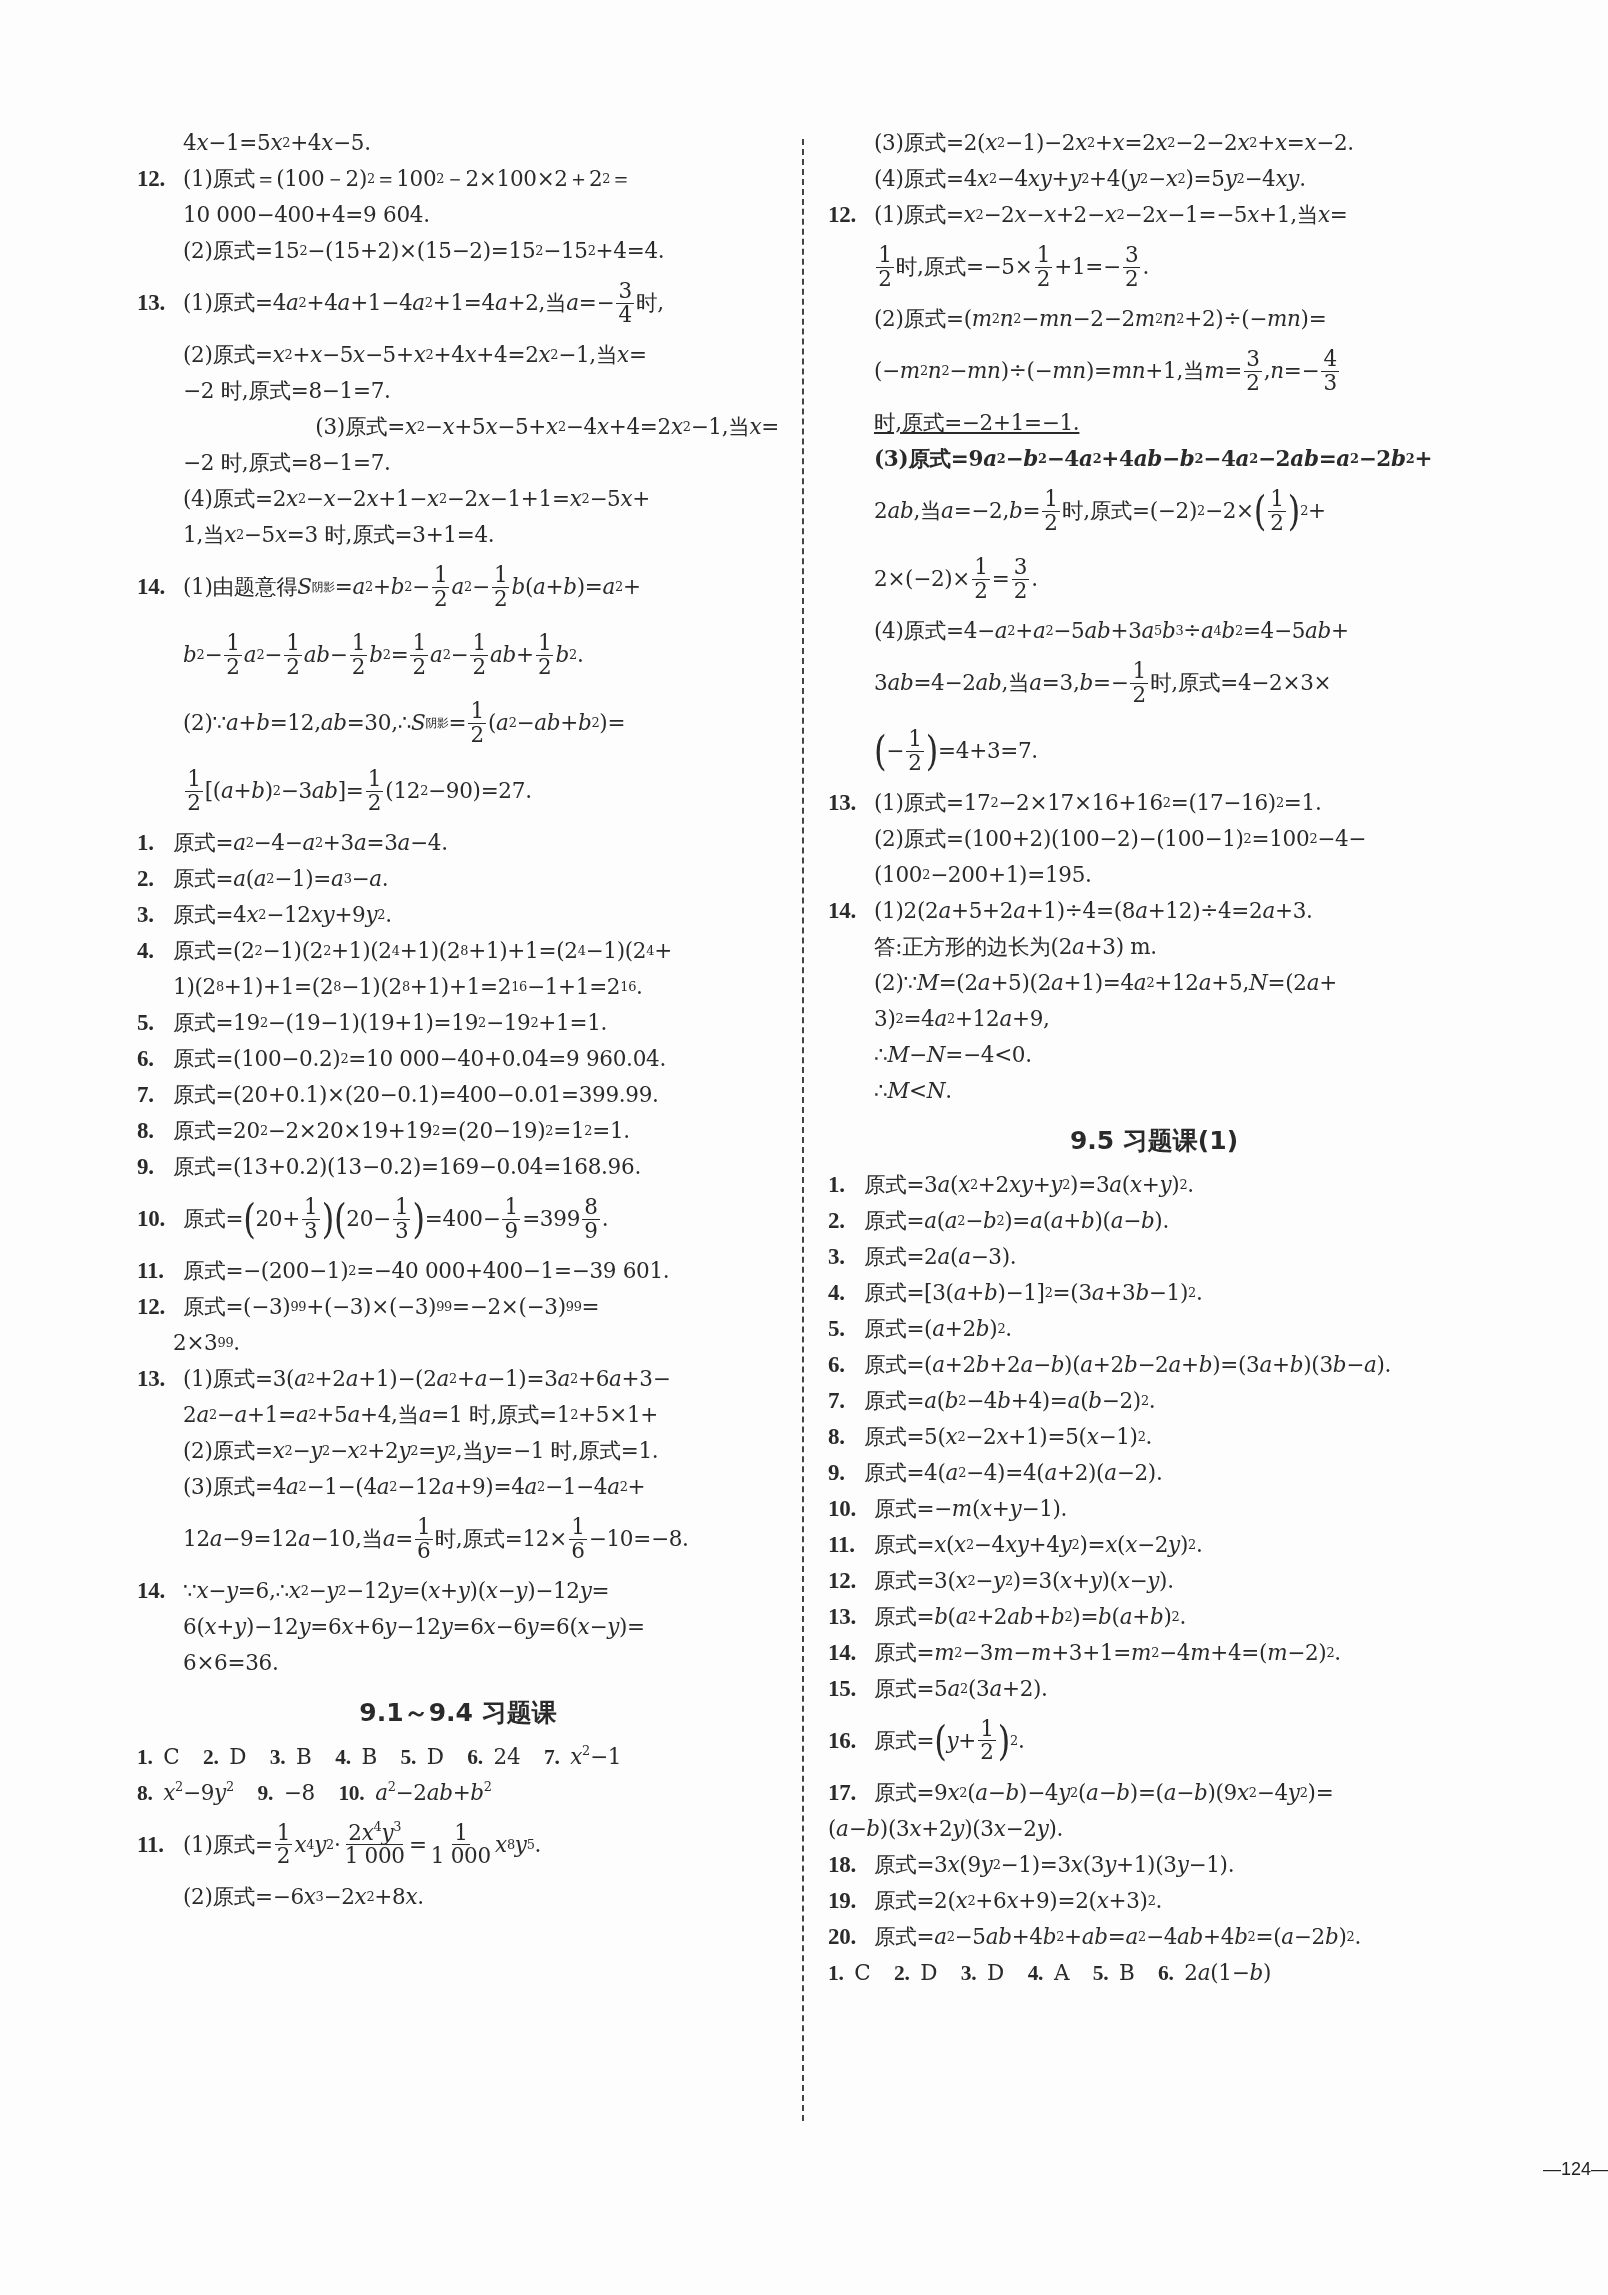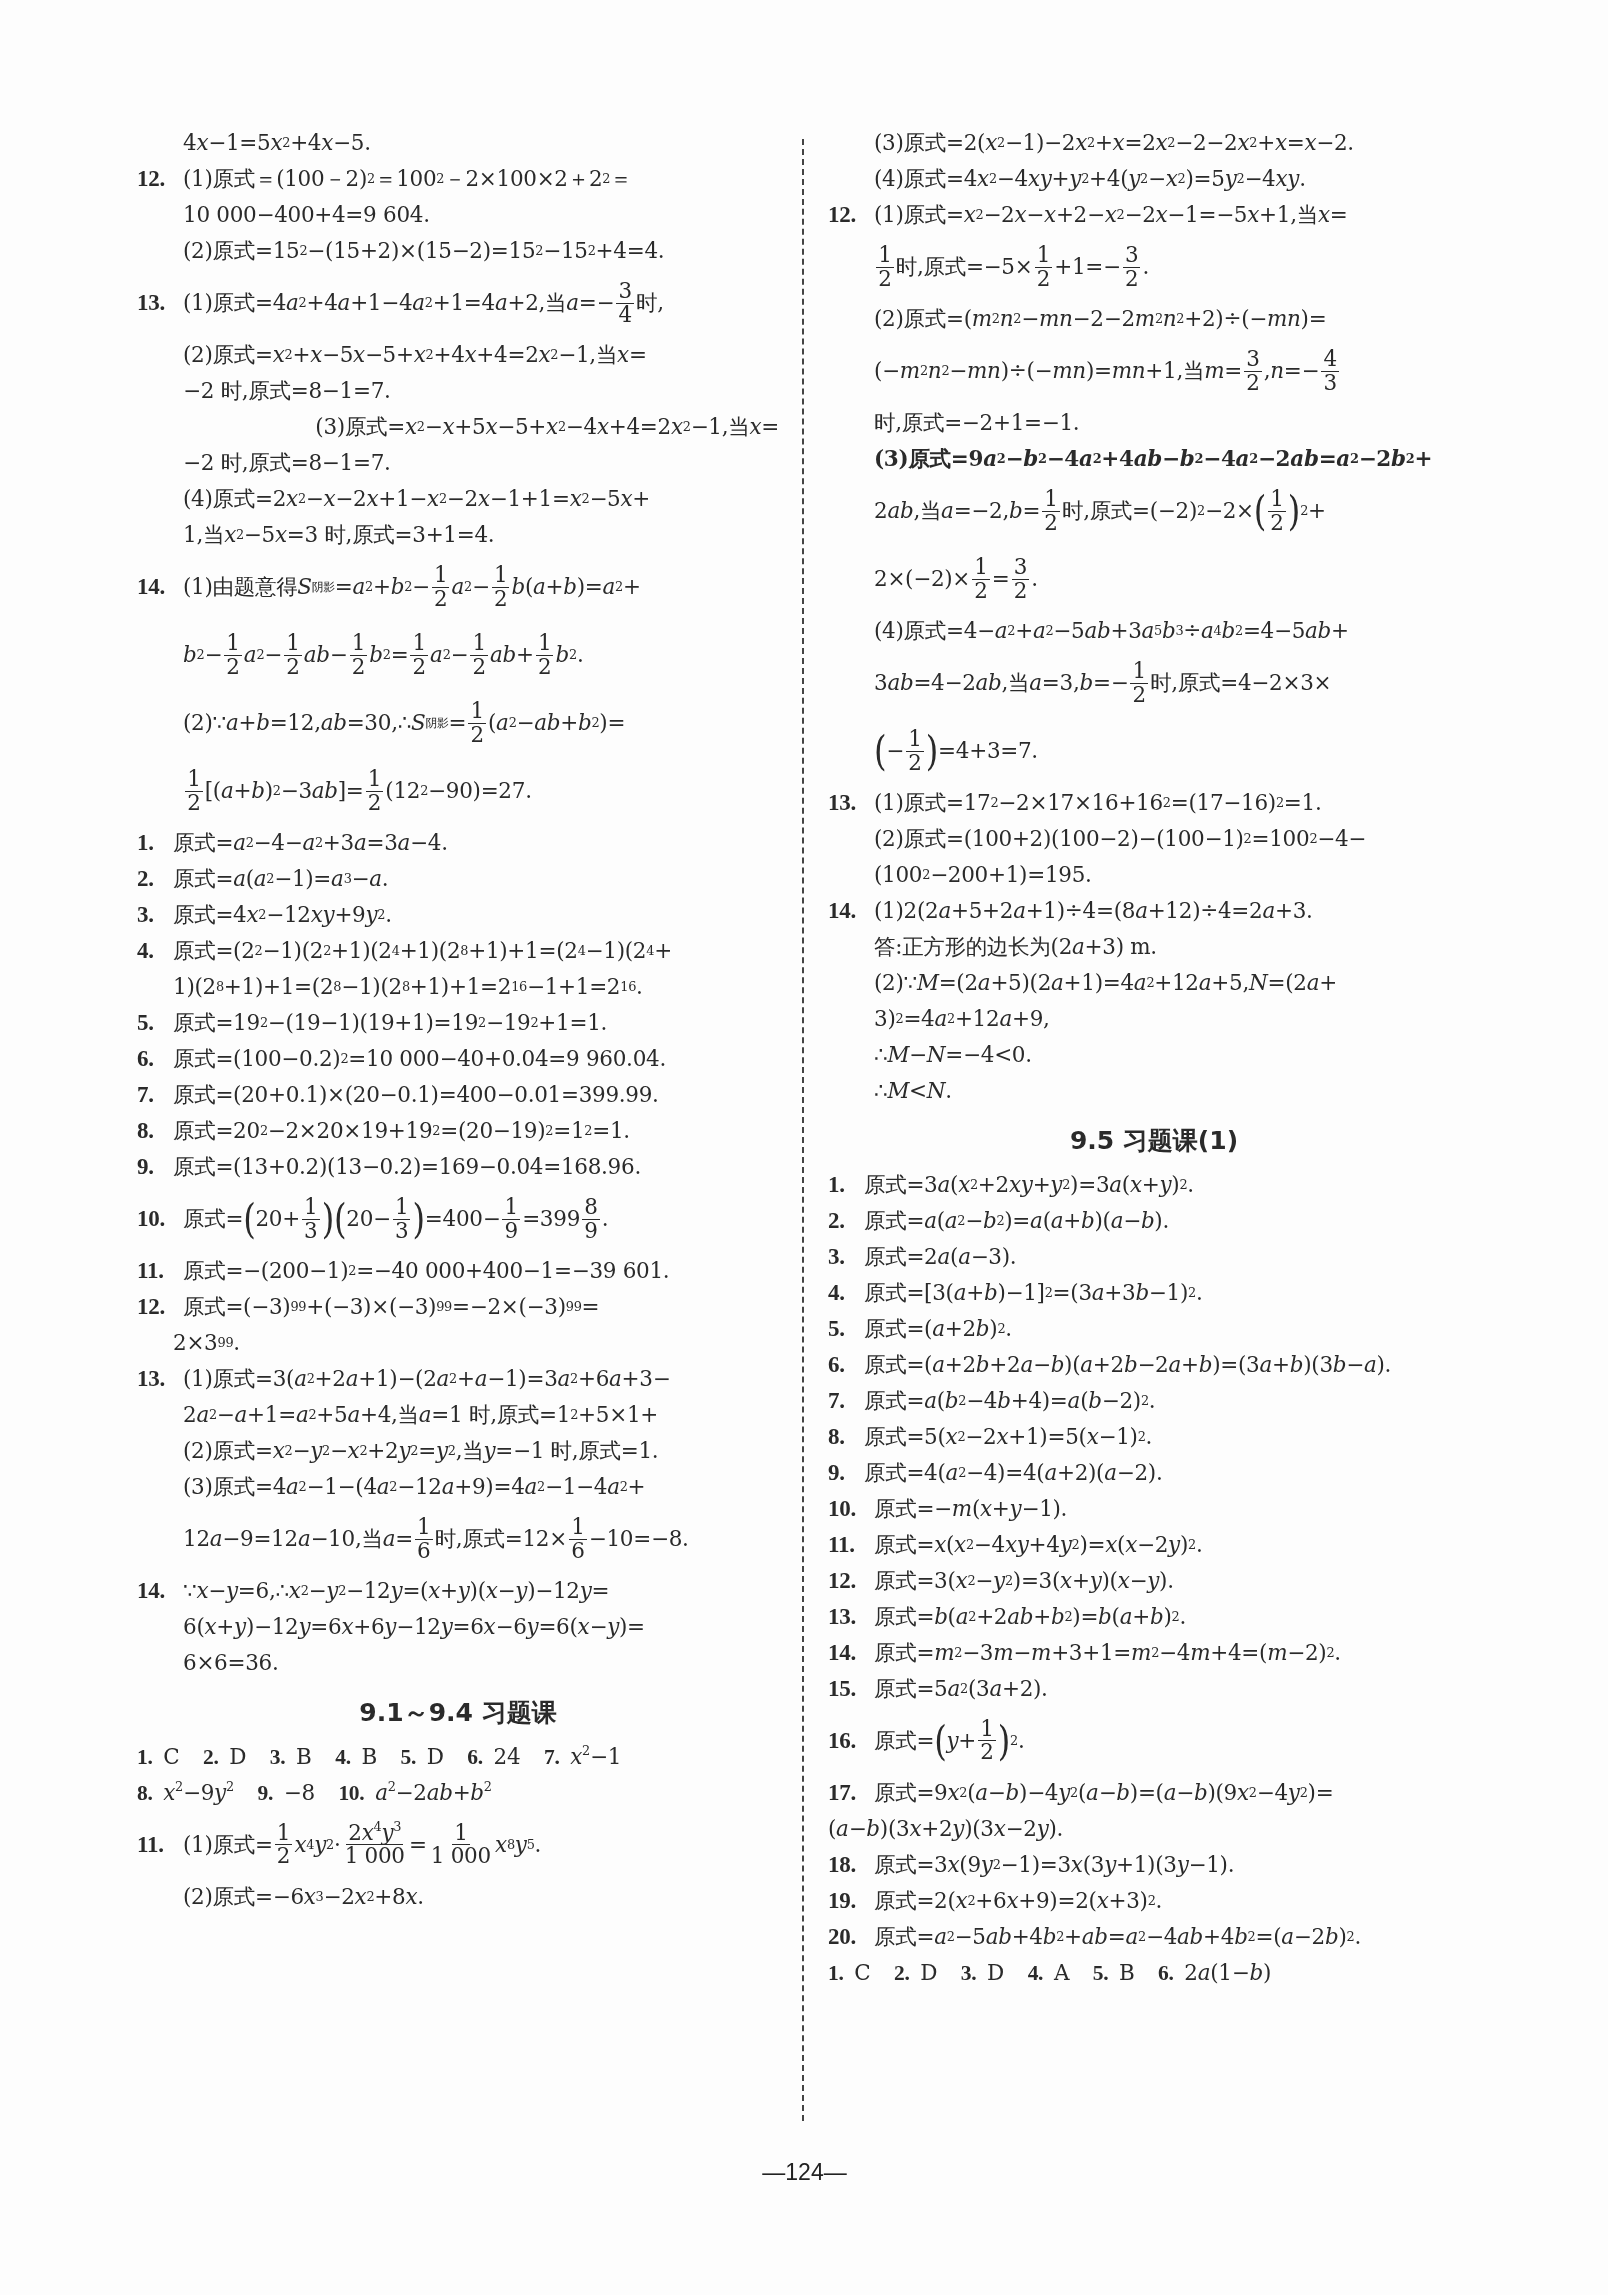--- a/index.html
+++ b/index.html
@@ -27,22 +27,22 @@
   }
   .m { display: inline-flex; align-items: center; }
   i { font-style: italic; }
   sup { font-size: 60%; vertical-align: 0.7em; line-height: 0; }
   sub { font-size: 55%; vertical-align: -0.3em; line-height: 0; font-family: "DejaVu Sans", sans-serif; }
   .frac { display: inline-flex; flex-direction: column; align-items: center; vertical-align: middle; margin: 0 2.1px; line-height: 1.05; }
   .frac > span { display: block; padding: 0 2.1px; }
   .frac > .nu { border-bottom: 1.4px solid #2a2a2a; }
   .big { font-size: 150%; line-height: 1; transform: scaleY(1.3); display: inline-block; }
   .footer {
-    position: absolute; top: 2159px; left: 0; width: 1609px; text-align: center;
-    font-family: "Liberation Sans", sans-serif; font-size: 23px; color: #222;
+    position: absolute; top: 2159px; left: 0; width: 1609px; text-align: right;
+    font-family: "Liberation Sans", sans-serif; font-size: 18px; color: #222;
   }
   .choices { word-spacing: 4.2px; }
   .choices b { font-family: "Liberation Serif", serif; }
 </style>
 </head>
 <body>
 
 <div class="divider"></div>
 <div class="col col-left">
     <div class="line" style="padding-left: 46px;">
@@ -287,21 +287,21 @@
     </div>
     <div class="line tall" style="padding-left: 46px;">
       <span class="m">(−<i>m</i><sup>2</sup><i>n</i><sup>2</sup>−<i>mn</i>)÷(−<i>mn</i>)=<i>mn</i>+1,当 <i>m</i>=<span class="frac">
           <span class="nu">3</span>
           <span class="de">2</span>
         </span>,<i>n</i>=−<span class="frac">
           <span class="nu">4</span>
           <span class="de">3</span>
         </span></span>
     </div>
-    <div class="line" style="padding-left: 46px;">
+    <div class="line" style="padding-left: 46px; text-decoration: underline;">
       <span class="m">时,原式=−2+1=−1.</span>
     </div>
     <div class="line" style="padding-left: 46px; font-weight: bold;">
       <span class="m">(3)原式=9<i>a</i><sup>2</sup>−<i>b</i><sup>2</sup>−4<i>a</i><sup>2</sup>+4<i>ab</i>−<i>b</i><sup>2</sup>−4<i>a</i><sup>2</sup>−2<i>ab</i>=<i>a</i><sup>2</sup>−2<i>b</i><sup>2</sup>+</span>
     </div>
     <div class="line tall" style="padding-left: 46px;">
       <span class="m">2<i>ab</i>,当 <i>a</i>=−2,<i>b</i>=<span class="frac">
           <span class="nu">1</span>
           <span class="de">2</span>
         </span>时,原式=(−2)<sup>2</sup>−2×<span class="big">(</span><span class="frac">

